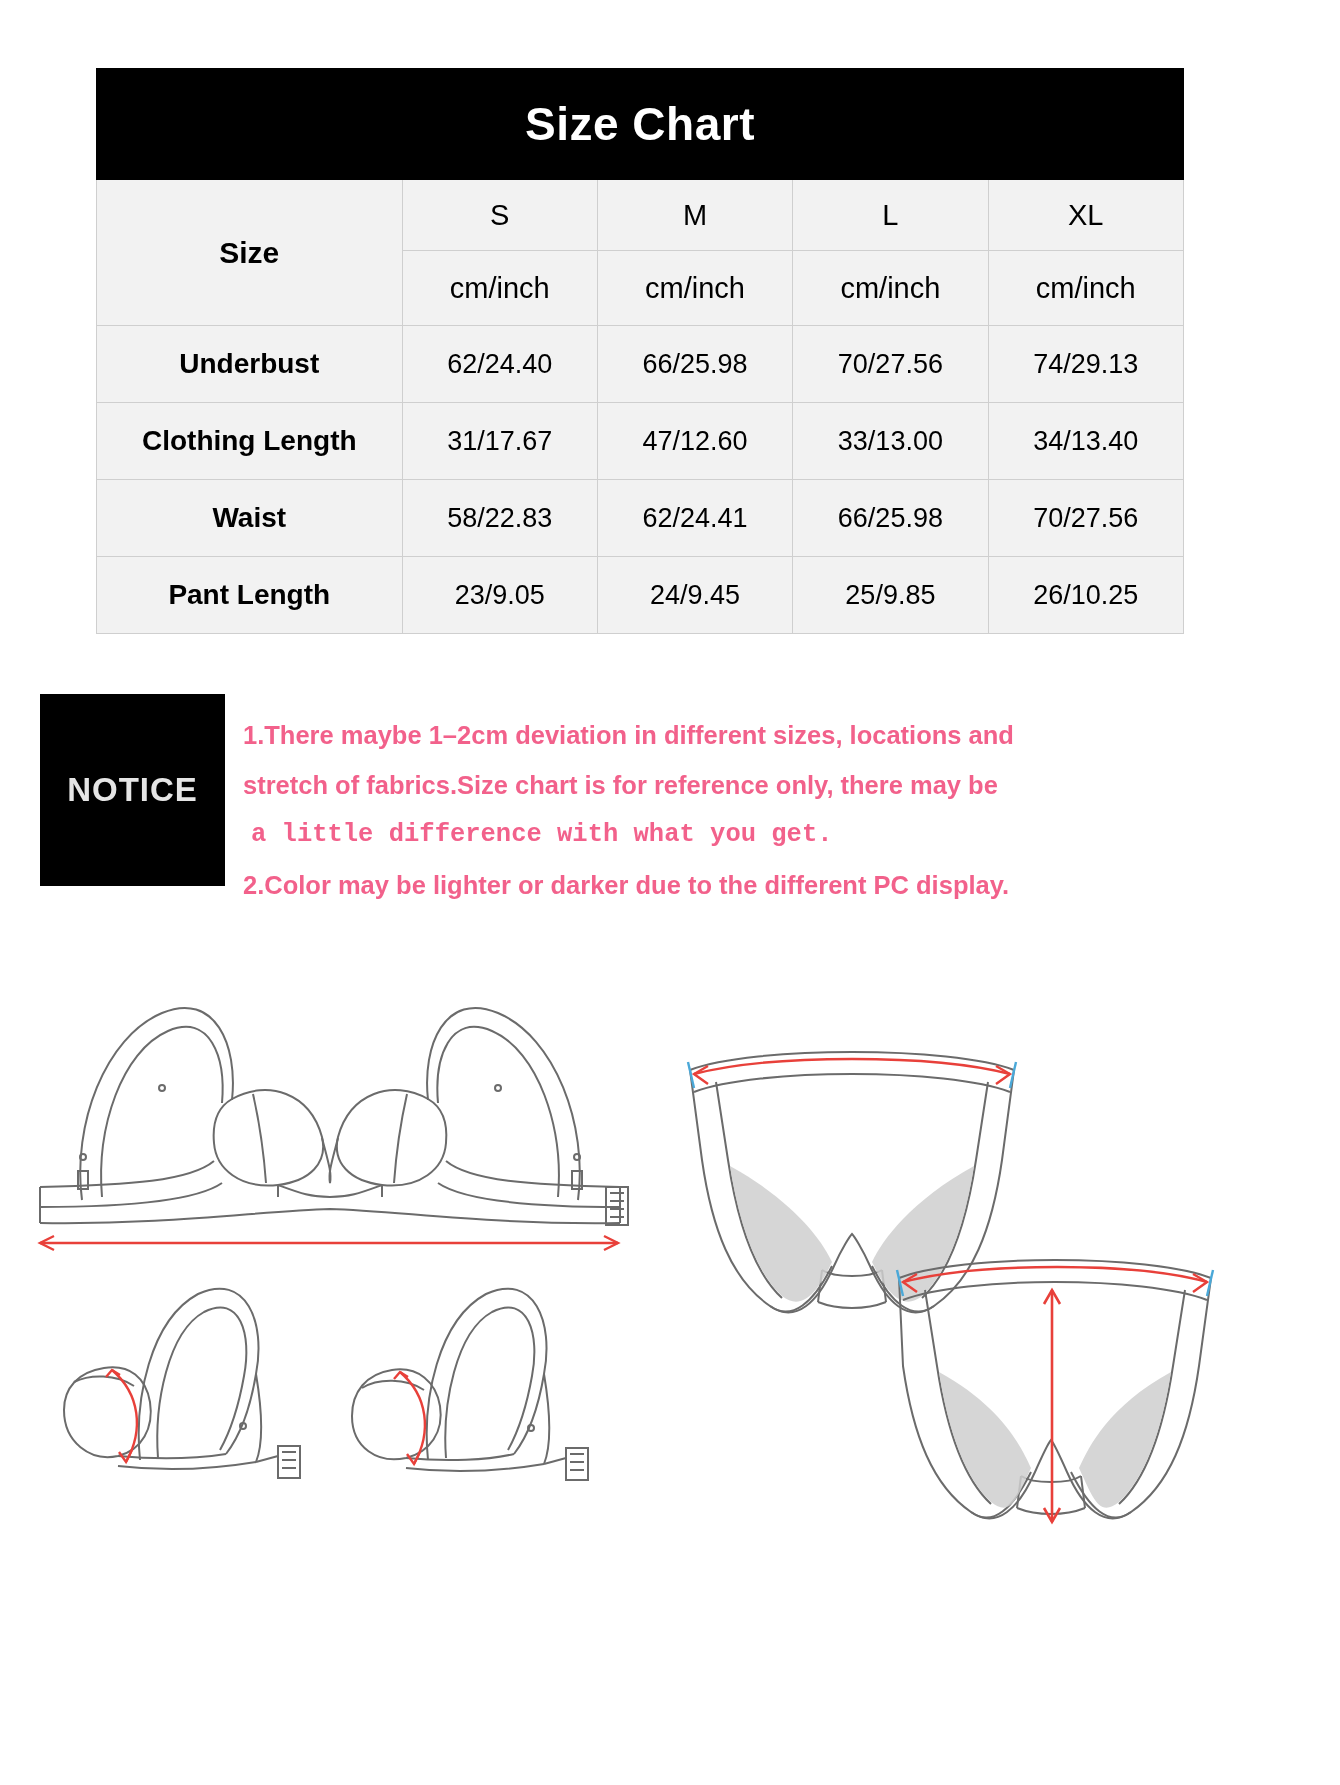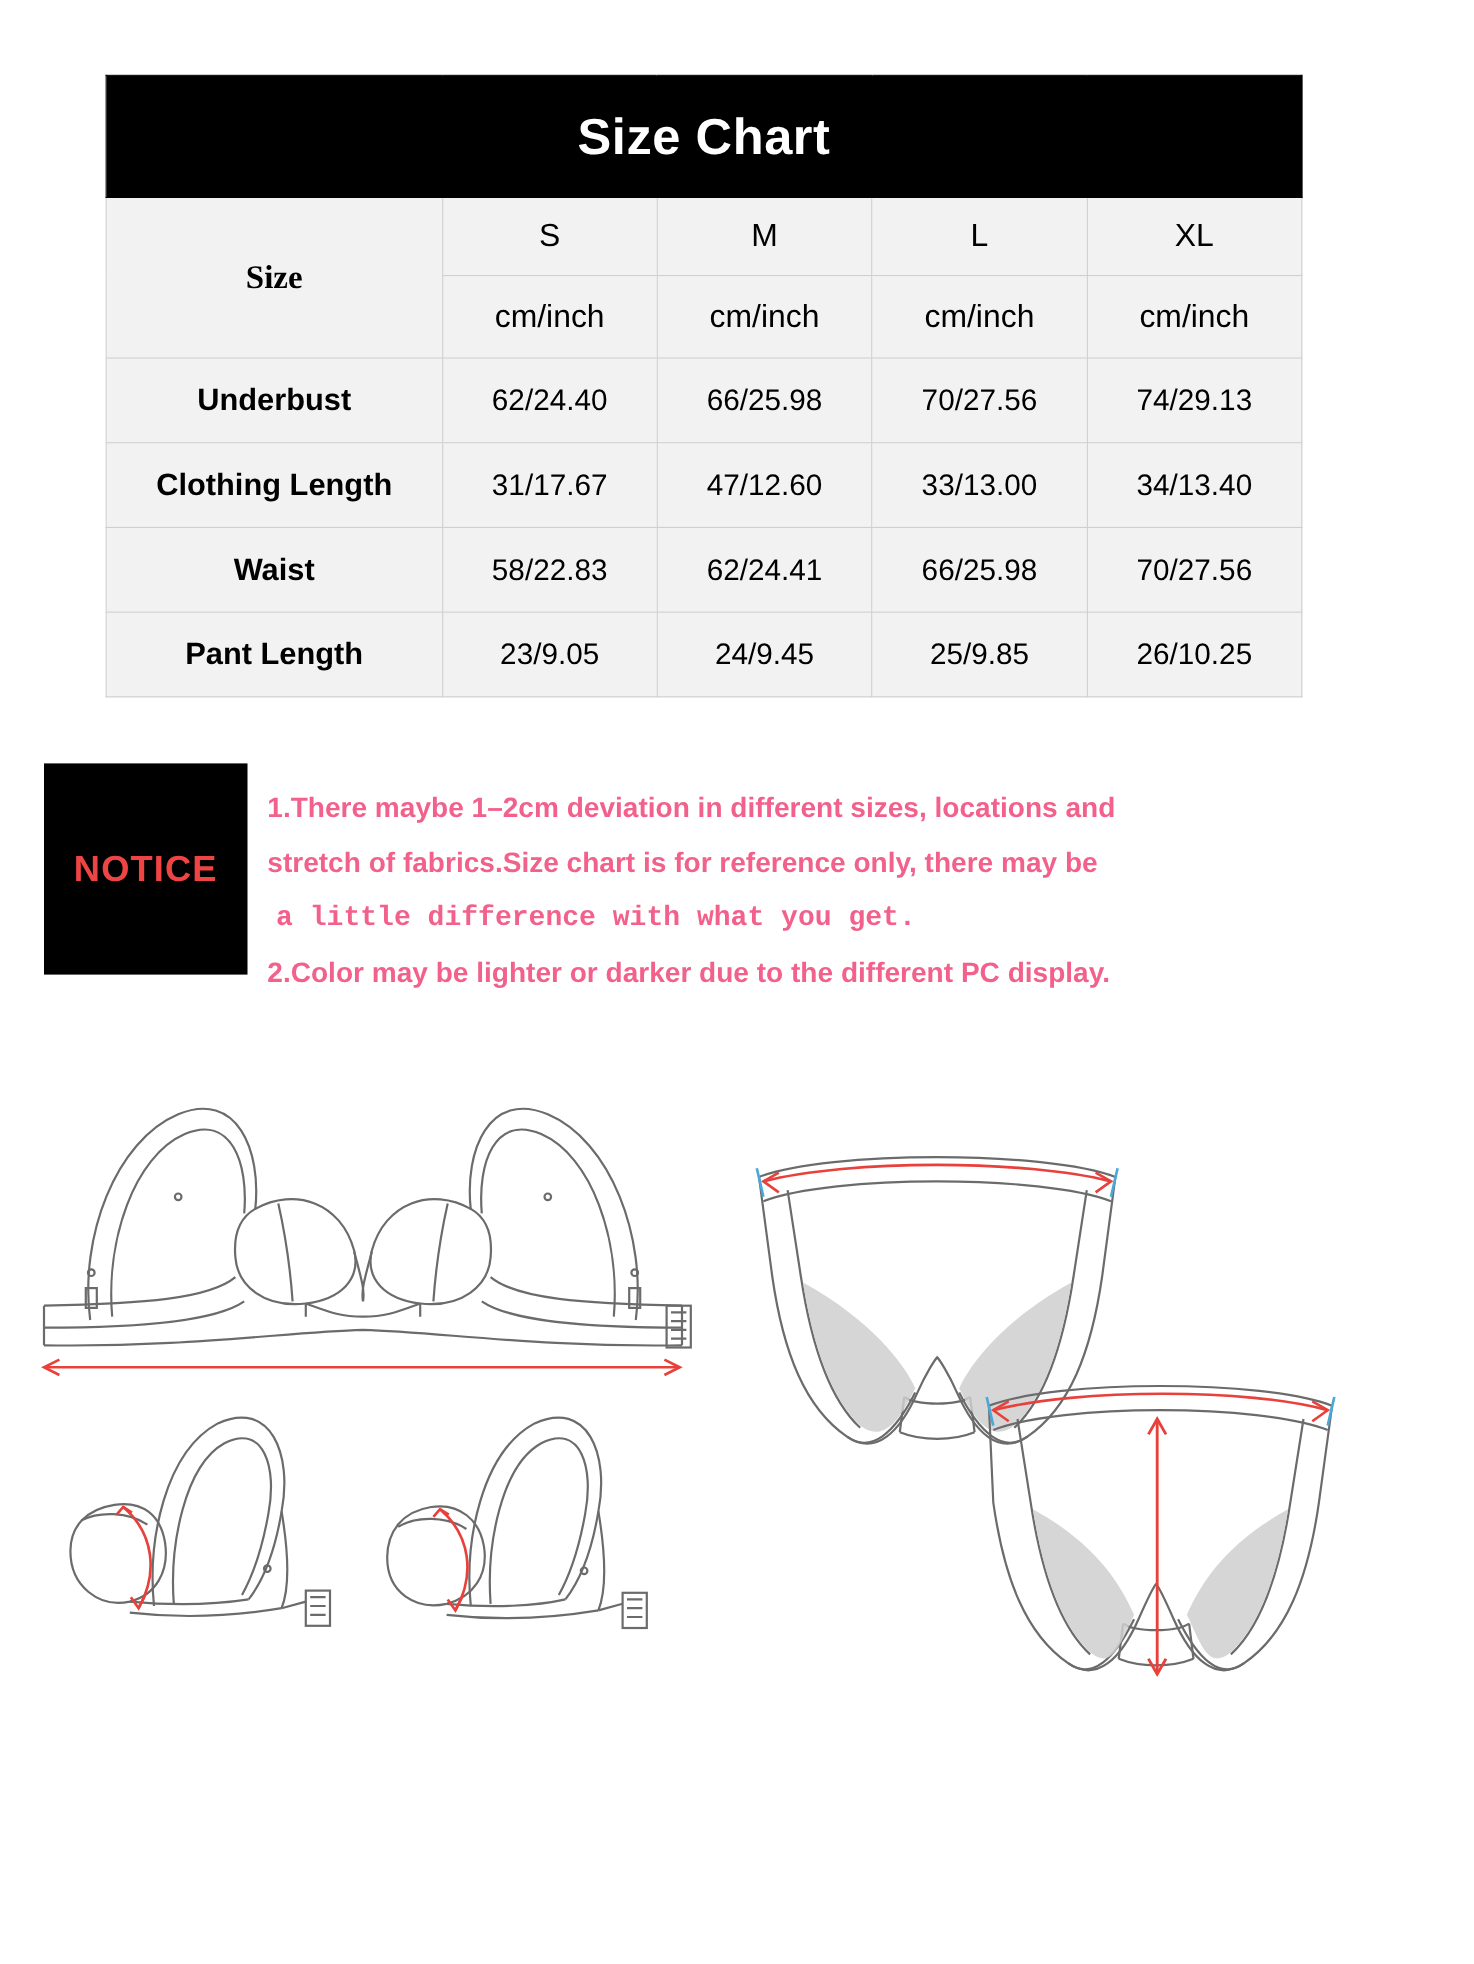--- a/index.html
+++ b/index.html
@@ -40,21 +40,20 @@
     font-size: 46px;
     font-weight: bold;
     height: 108px;
     border: 1px solid #000000 !important;
     letter-spacing: 0.5px;
   }
   .size-head-cell {
     font-size: 30px;
     font-weight: bold;
     height: 140px;
-    font-family: Liberation Serif, serif;
   }
   .sz-label {
     font-size: 29px;
     height: 68px;
     font-weight: normal;
   }
   .unit-label {
     font-size: 29px;
     height: 72px;
     font-weight: normal;
@@ -80,21 +79,21 @@
     top: 694px;
     width: 1260px;
   }
   .notice-badge {
     position: absolute;
     left: 0;
     top: 0;
     width: 185px;
     height: 192px;
     background: #000000;
-    color: #ef4444;
+    color: #e5e5e5;
     display: flex;
     align-items: center;
     justify-content: center;
     font-size: 33px;
     font-weight: bold;
     letter-spacing: 1px;
   }
   .notice-text {
     position: absolute;
     left: 203px;

